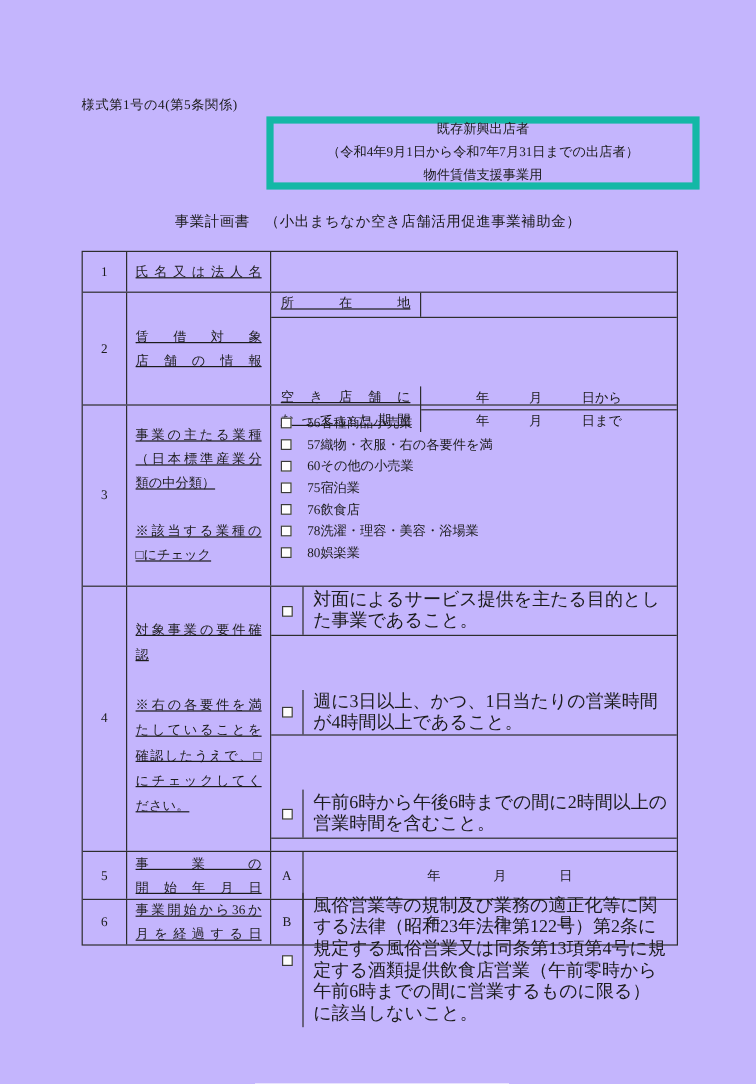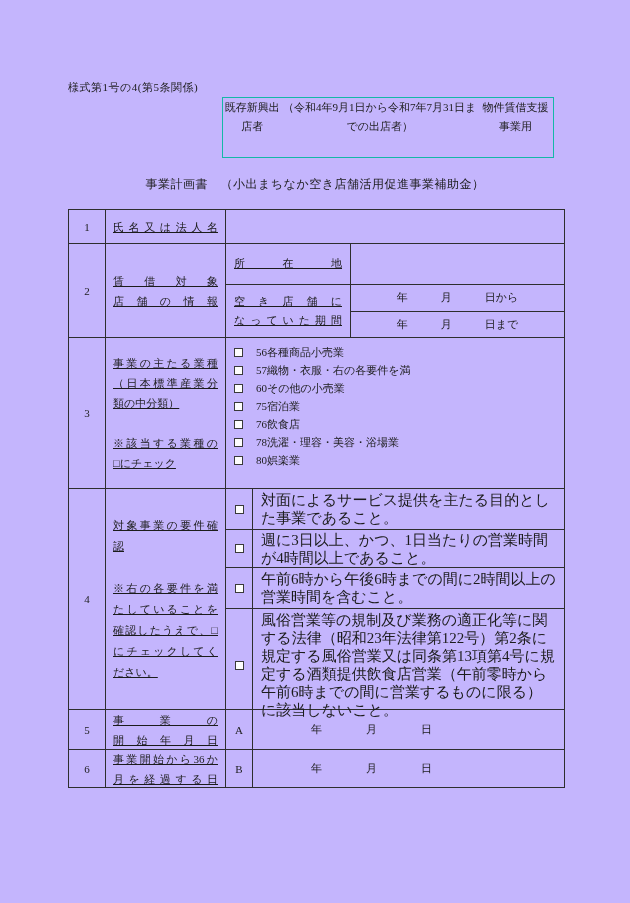--- a/index.html
+++ b/index.html
@@ -11,23 +11,23 @@
     position: relative;
   }
   .page { position: relative; width: 630px; height: 903px; background: #c4b5fd; overflow: hidden; }
 
   .form-number {
     position: absolute; left: 68px; top: 80px;
     font-size: 11px; letter-spacing: 0.5px;
   }
 
   .header-box {
-    position: absolute; left: 222px; top: 97px; width: 332px; height: 61px;
-    border: 1px solid #14b8a6;
-    display: flex; flex-direction: row; justify-content: center;
+    position: absolute; left: 222px; top: 97px; width: 361px; height: 61px;
+    border: 6px solid #14b8a6;
+    display: flex; flex-direction: column; justify-content: center;
     text-align: center; font-size: 11px; line-height: 19px;
   }
 
   .doc-title {
     position: absolute; left: 0; top: 176px; width: 630px;
     text-align: center; font-size: 12px; letter-spacing: 0.5px;
   }
 
   .tbl {
     position: absolute; left: 68px; top: 209px; width: 497px;
@@ -38,36 +38,36 @@
   .row:last-child { border-bottom: none; }
   .c-num {
     width: 37px; flex: 0 0 37px; border-right: 1px solid #2e2e2e;
     display: flex; align-items: center; justify-content: center;
   }
   .c-label {
     width: 120px; flex: 0 0 120px; border-right: 1px solid #2e2e2e;
     padding: 0 7px; display: flex; flex-direction: column; justify-content: center;
     line-height: 20px;
   }
-  .c-rest { flex: 1 1 auto; display: flex; flex-direction: column; min-width: 0; }
+  .c-rest { flex: 1 1 auto; display: flex; flex-direction: column; min-width: 0; gap: 45px; }
 
   .ln { min-height: 20px; text-decoration: underline; }
   .j { text-align: justify; text-align-last: justify; text-justify: inter-character; }
 
   
   .r1 { height: 34px; }
   .r2 { height: 94px; }
   .r3 { height: 151px; }
   .r4 { height: 221px; }
   .r5 { height: 40px; }
   .r6 { height: 37px; }
 
   
   .subrow-a { height: 41px; border-bottom: 1px solid #2e2e2e; display: flex; }
-  .subrow-b { flex: 1; display: flex; }
+  .subrow-b { flex: 1; display: flex; margin-top: 12px; }
   .sub-label {
     width: 125px; flex: 0 0 125px; border-right: 1px solid #2e2e2e;
     padding: 0 8px; display: flex; flex-direction: column; justify-content: center;
     line-height: 19px;
   }
   .sub-val { flex: 1; }
   .sub-dates { flex: 1; display: flex; flex-direction: column; }
   .date-half { flex: 1; display: flex; align-items: center; justify-content: center; }
   .date-half.top { border-bottom: 1px solid #2e2e2e; }
 

